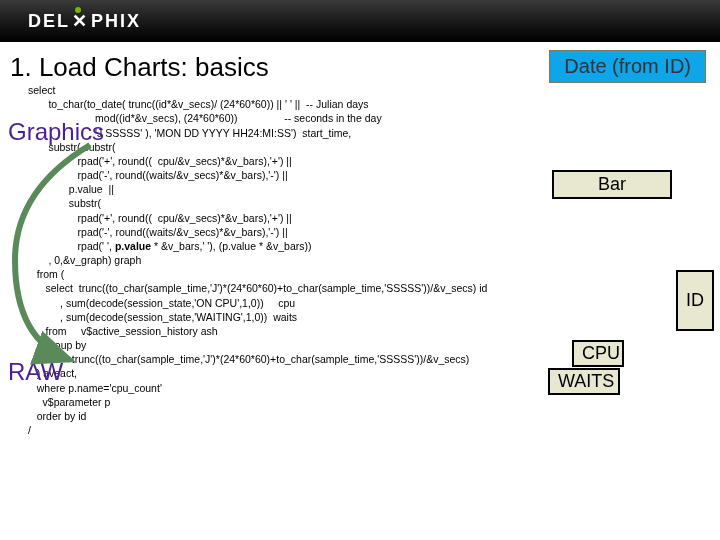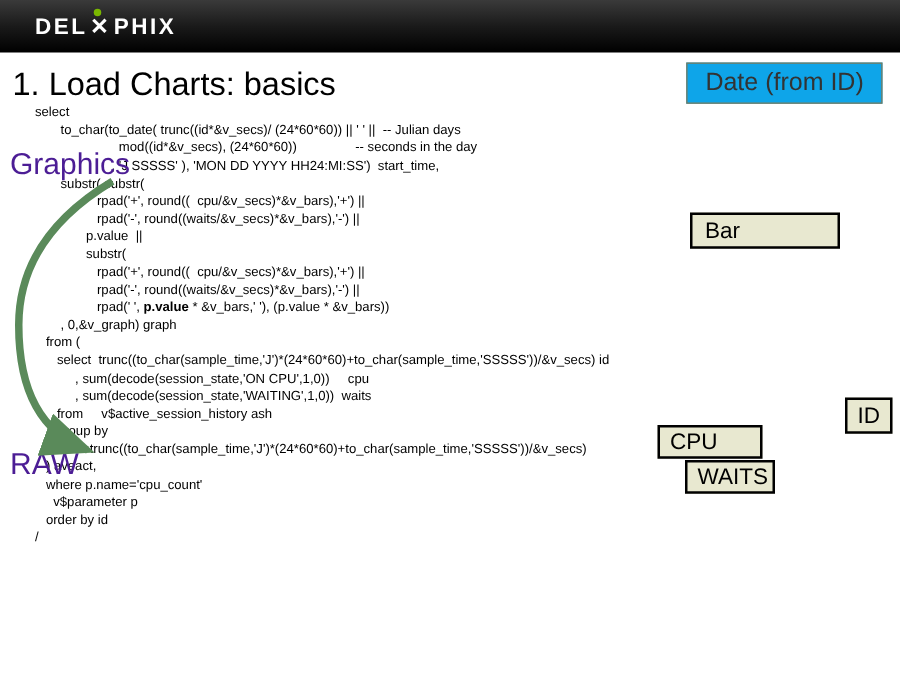--- a/index.html
+++ b/index.html
@@ -13,23 +13,23 @@
   .title-row { display: flex; align-items: flex-end; justify-content: space-between; padding: 8px 14px 0 10px; }
   .title { font-size: 26px; font-weight: 400; color: #000; }
   .date-badge { border: 1px solid #7a7a5a; background: #0ea5e9; padding: 4px 14px; font-size: 20px; color: #333; }
   .content { position: relative; padding: 0 10px 0 28px; font-size: 10.5px; line-height: 1.35; font-family: Arial, sans-serif; color: #000; }
   .sql-line { white-space: pre; }
   .bold { font-weight: bold; }
   .section-label { position: absolute; font-size: 24px; color: #4c1d95; font-weight: 400; }
   .section-graphics { left: 8px; top: 118px; background: rgba(255,255,255,0.0); }
   .section-raw { left: 8px; top: 358px; }
   .badge { position: absolute; border: 2px solid #000; background: #e8e8d0; font-size: 18px; padding: 2px 10px; }
-  .badge-bar { right: 48px; top: 170px; width: 120px; text-align: left; }
-  .badge-id { right: 6px; top: 270px; width: 38px; text-align: center; padding: 2px 4px; margin-top: 48px; }
-  .badge-cpu { right: 110px; top: 340px; width: 84px; padding: 1px 8px; }
+  .badge-bar { right: 48px; top: 170px; width: 120px; text-align: center; }
+  .badge-id { right: 6px; top: 270px; width: 38px; text-align: center; padding: 18px 4px; }
+  .badge-cpu { right: 96px; top: 340px; width: 52px; padding: 1px 8px; }
   .badge-waits { right: 100px; top: 368px; width: 72px; padding: 1px 8px; }
   .arrow-svg { position: absolute; pointer-events: none; }
 </style>
 </head>
 <body>
 
 <div class="header">
   <div class="logo">
     <span class="logo-prefix">DEL</span>
     <span class="logo-x">✕</span>

